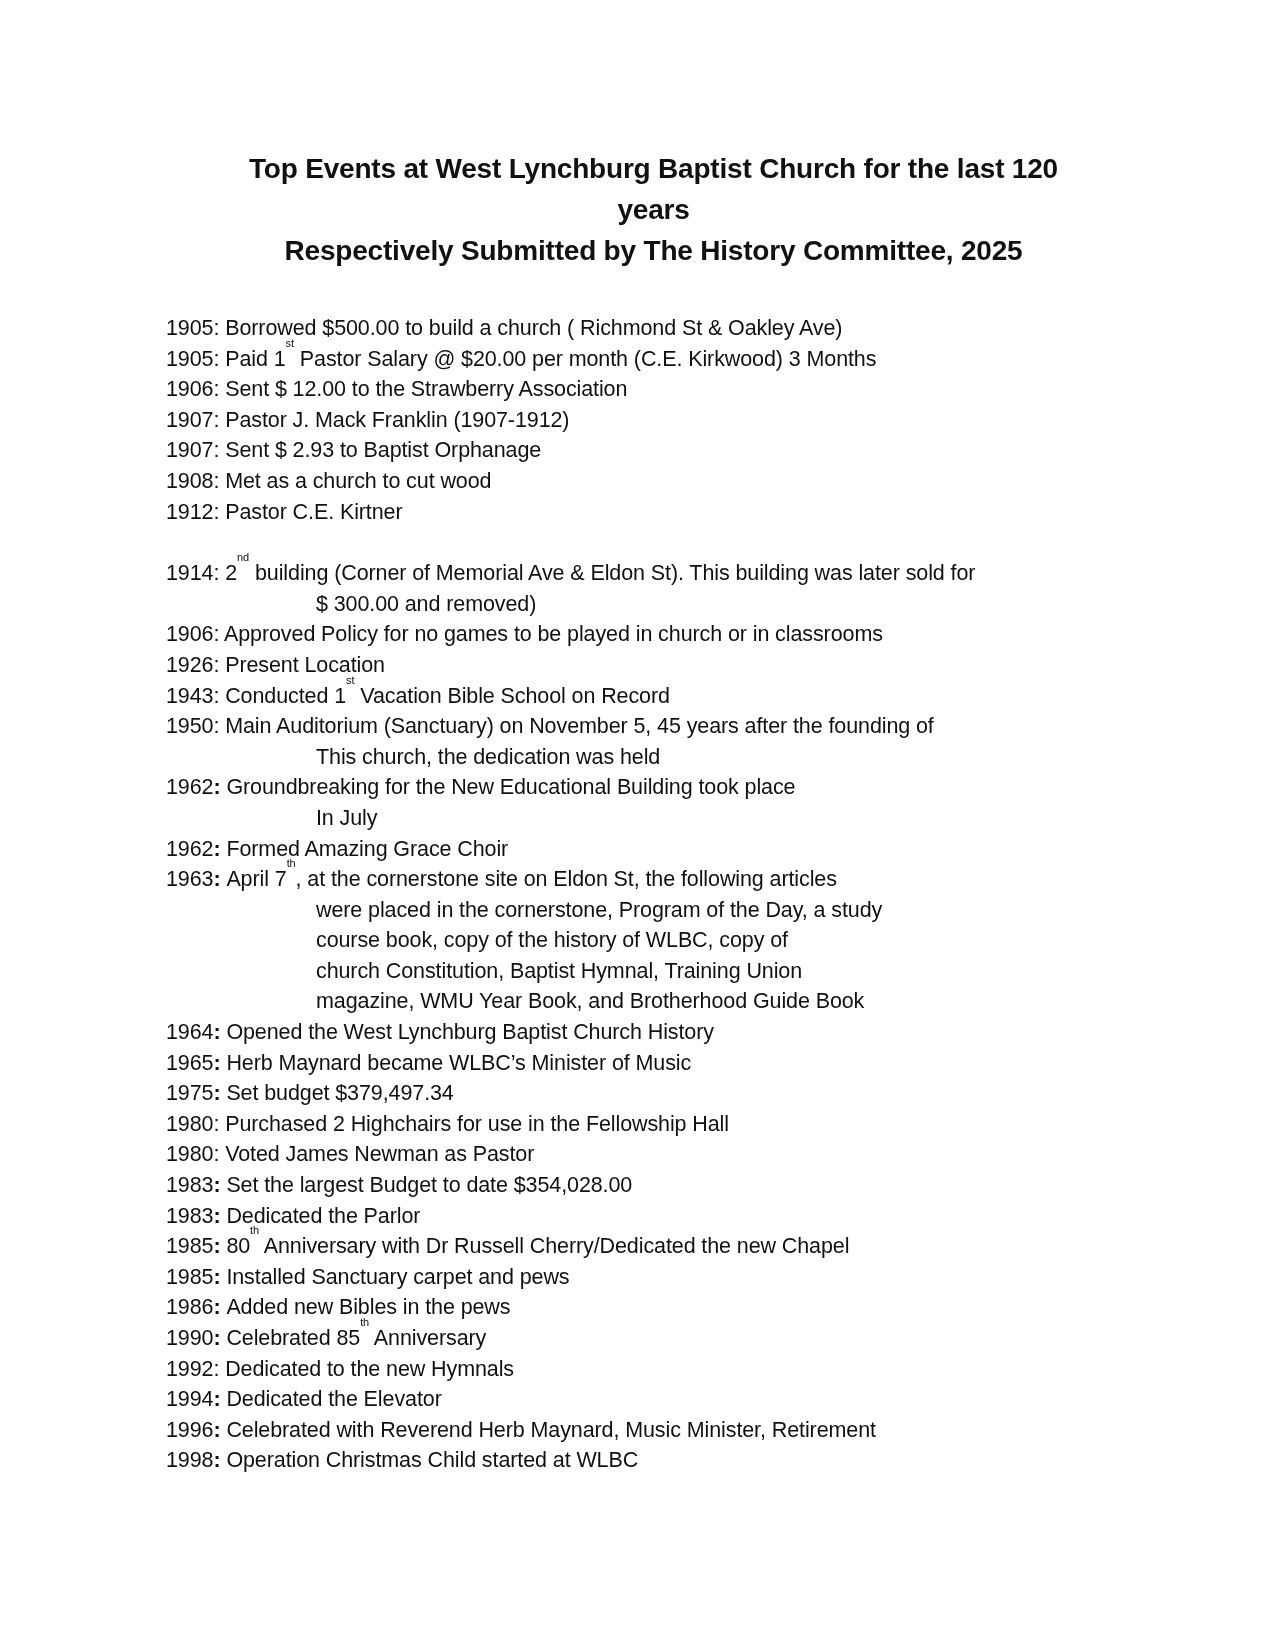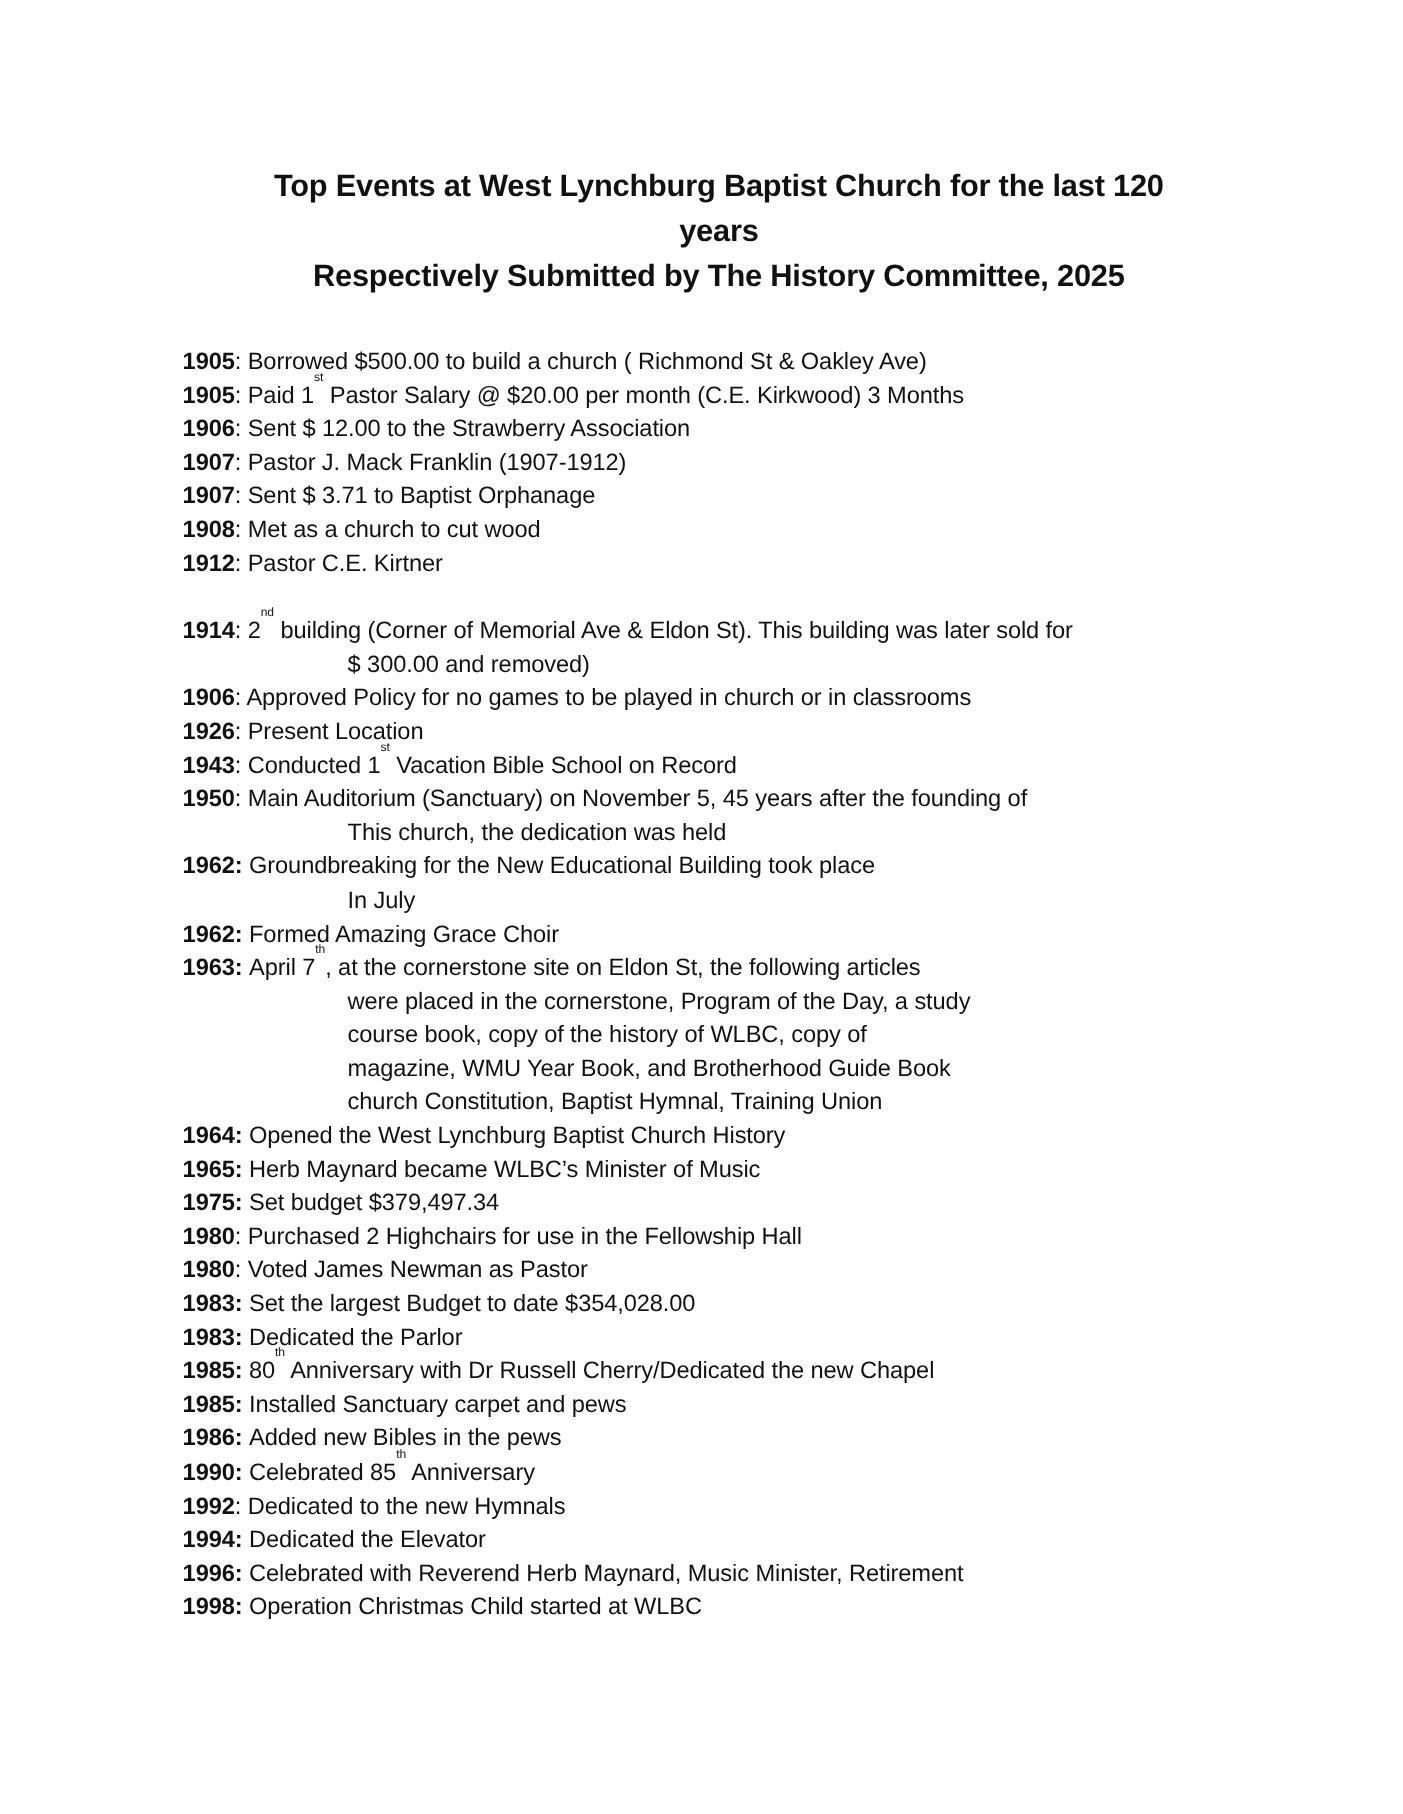--- a/index.html
+++ b/index.html
@@ -8,59 +8,59 @@
     font-family: "Liberation Sans", "DejaVu Sans", sans-serif; color: #111111;
   }
   .page { position: absolute; left: 16px; top: 0; width: 1275px; height: 1649px; }
   .title {
     position: absolute; left: 150px; width: 975px; top: 148px;
     text-align: center; font-weight: bold; font-size: 28px; line-height: 41px;
     letter-spacing: -0.2px;
   }
   .list { position: absolute; left: 150px; top: 313px; width: 1000px; }
   .entry { font-size: 21.5px; line-height: 30.6px; white-space: nowrap; letter-spacing: -0.1px; }
-  .entry .year { font-weight: bold; }
+  .entry .year { font-weight: normal; }
   .entry .colon-bold { font-weight: bold; }
   .cont { padding-left: 150px; font-size: 21.5px; line-height: 30.6px; white-space: nowrap; letter-spacing: -0.1px; }
   .gap { height: 31px; }
   sup { font-size: 11px; vertical-align: top; position: relative; top: -1px; line-height: 0; }
 </style>
 </head>
 <body>
 
 <div class="page">
   <div class="title">
     <div>Top Events at West Lynchburg Baptist Church for the last 120</div>
     <div>years</div>
     <div>Respectively Submitted by The History Committee, 2025</div>
   </div>
   <div class="list" id="event-list">
       <div class="entry"><span class="year">1905</span><span>: </span><span>Borrowed $500.00 to build  a church ( Richmond St &amp; Oakley Ave)</span></div>
       <div class="entry"><span class="year">1905</span><span>: </span><span>Paid 1<sup>st</sup> Pastor Salary @ $20.00 per month (C.E. Kirkwood) 3 Months</span></div>
       <div class="entry"><span class="year">1906</span><span>: </span><span>Sent $ 12.00 to the Strawberry Association</span></div>
       <div class="entry"><span class="year">1907</span><span>: </span><span>Pastor J. Mack Franklin (1907-1912)</span></div>
-      <div class="entry"><span class="year">1907</span><span>: </span><span>Sent $ 3.71 to Baptist Orphanage</span></div>
+      <div class="entry"><span class="year">1907</span><span>: </span><span>Sent $ 2.93 to Baptist Orphanage</span></div>
       <div class="entry"><span class="year">1908</span><span>: </span><span>Met as a church to cut wood</span></div>
       <div class="entry"><span class="year">1912</span><span>: </span><span>Pastor C.E. Kirtner</span></div>
       <div class="gap"></div>
       <div class="entry"><span class="year">1914</span><span>: </span><span>2<sup>nd</sup> building (Corner of Memorial Ave &amp; Eldon St). This building was later sold for</span></div>
       <div class="cont">$ 300.00 and removed)</div>
       <div class="entry"><span class="year">1906</span><span>: </span><span>Approved Policy for no games to be played in church or in classrooms</span></div>
       <div class="entry"><span class="year">1926</span><span>: </span><span>Present Location</span></div>
       <div class="entry"><span class="year">1943</span><span>: </span><span>Conducted 1<sup>st</sup> Vacation Bible School on Record</span></div>
       <div class="entry"><span class="year">1950</span><span>: </span><span>Main Auditorium (Sanctuary) on November 5, 45 years after the founding of</span></div>
       <div class="cont">This church, the dedication was held</div>
       <div class="entry"><span class="year">1962</span><span class="colon-bold">: </span><span>Groundbreaking for the New Educational Building took place</span></div>
       <div class="cont">In July</div>
       <div class="entry"><span class="year">1962</span><span class="colon-bold">: </span><span>Formed Amazing Grace Choir</span></div>
       <div class="entry"><span class="year">1963</span><span class="colon-bold">: </span><span>April 7<sup>th</sup>, at the cornerstone site on Eldon St, the following articles</span></div>
       <div class="cont">were placed in the cornerstone, Program of the Day, a study</div>
       <div class="cont">course book, copy of the history of WLBC, copy of</div>
+      <div class="cont">church Constitution, Baptist Hymnal, Training Union</div>
       <div class="cont">magazine, WMU Year Book, and Brotherhood Guide Book</div>
-      <div class="cont">church Constitution, Baptist Hymnal, Training Union</div>
       <div class="entry"><span class="year">1964</span><span class="colon-bold">: </span><span>Opened the West Lynchburg Baptist Church History</span></div>
       <div class="entry"><span class="year">1965</span><span class="colon-bold">: </span><span>Herb Maynard became WLBC’s Minister of Music</span></div>
       <div class="entry"><span class="year">1975</span><span class="colon-bold">: </span><span>Set budget $379,497.34</span></div>
       <div class="entry"><span class="year">1980</span><span>: </span><span>Purchased 2 Highchairs for use in the Fellowship Hall</span></div>
       <div class="entry"><span class="year">1980</span><span>: </span><span>Voted James Newman as Pastor</span></div>
       <div class="entry"><span class="year">1983</span><span class="colon-bold">: </span><span>Set the largest Budget to date $354,028.00</span></div>
       <div class="entry"><span class="year">1983</span><span class="colon-bold">: </span><span>Dedicated the Parlor</span></div>
       <div class="entry"><span class="year">1985</span><span class="colon-bold">: </span><span>80<sup>th</sup> Anniversary with Dr Russell Cherry/Dedicated the new Chapel</span></div>
       <div class="entry"><span class="year">1985</span><span class="colon-bold">: </span><span>Installed Sanctuary carpet and pews</span></div>
       <div class="entry"><span class="year">1986</span><span class="colon-bold">: </span><span>Added new Bibles in the pews</span></div>

